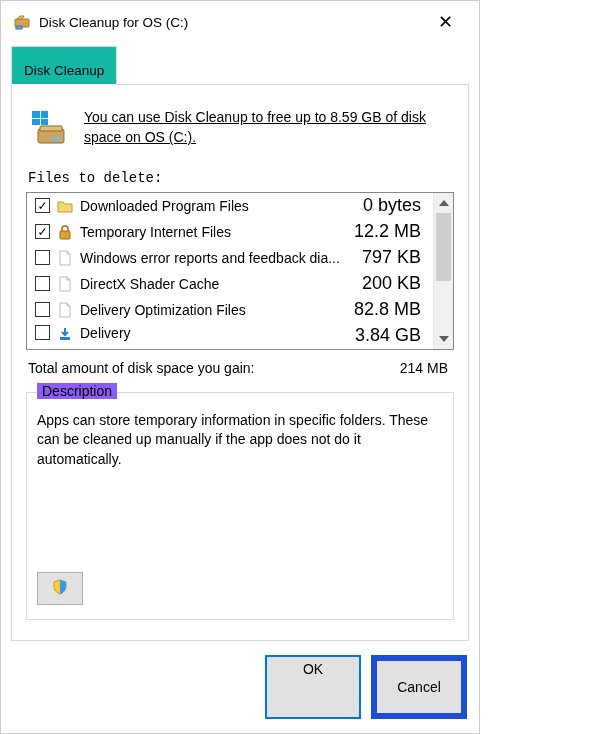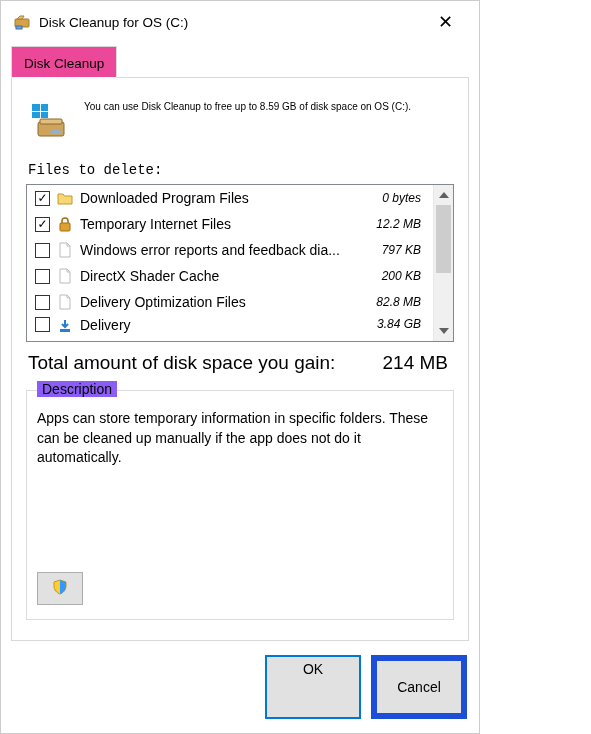--- a/index.html
+++ b/index.html
@@ -3,38 +3,38 @@
   <meta charset="utf-8">
   <style>
     * { box-sizing: border-box; margin: 0; padding: 0; }
     body { font-family: 'Segoe UI', Tahoma, sans-serif; font-size: 13px; background: #fff; color: #000; }
     .window { width: 480px; height: 734px; background: #fff; display: flex; flex-direction: column; border: 1px solid #ccc; }
     .titlebar { display: flex; align-items: center; justify-content: space-between; padding: 8px 14px 10px 12px; }
     .titlebar-left { display: flex; align-items: center; gap: 8px; }
     .title-text { font-size: 13.5px; }
     .close-btn { font-size: 18px; line-height: 1; font-weight: 300; padding: 4px 12px; cursor: pointer; }
     .tab-strip { display: flex; margin: 0 10px; position: relative; top: 1px; z-index: 2; }
-    .tab { padding: 9px 12px 6px; border: 1px solid #d9d9d9; border-bottom: 1px solid #fff; background: #ec4899; font-size: 13.5px; }
+    .tab { padding: 16px 12px 6px; border: 1px solid #d9d9d9; border-bottom: 1px solid #fff; background: #14b8a6; font-size: 13.5px; }
     .tab-panel { border: 1px solid #d9d9d9; margin: 0 10px 14px; padding: 16px 14px 20px; display: flex; flex-direction: column; flex: 1; }
     .intro { display: flex; gap: 14px; padding: 6px 4px 20px; }
-    .intro-text { font-size: 10px; line-height: 1.45; }
+    .intro-text { font-size: 14px; line-height: 1.45; text-decoration: underline; }
     .section-label { font-size: 14px; padding: 2px 0 6px 2px; font-family: Liberation Mono, monospace; }
     .file-list-wrap { border: 1px solid #828790; display: flex; height: 158px; }
     .file-list { flex: 1; overflow: hidden; }
     .file-row { display: flex; align-items: center; padding: 2px 6px 2px 8px; height: 26px; gap: 6px; }
     .file-row.last { height: 22px; overflow: hidden; align-items: flex-start; padding-top: 2px;}
     .cb { width: 15px; height: 15px; border: 1px solid #333; flex-shrink: 0; display: flex; align-items: center; justify-content: center; font-size: 12px; line-height: 1; }
     .file-icon { width: 18px; height: 18px; flex-shrink: 0; display: flex; align-items: center; justify-content: center; }
     .file-name { flex: 1; font-size: 14px; white-space: nowrap; overflow: hidden; text-overflow: ellipsis; }
-    .file-size { font-size: 12px; padding-right: 6px; min-width: 70px; text-align: right; font-style: italic; }
+    .file-size { font-size: 18px; padding-right: 6px; min-width: 70px; text-align: right; }
     .scrollbar { width: 20px; background: #f0f0f0; display: flex; flex-direction: column; border-left: 1px solid #e8e8e8; }
     .sb-arrow { height: 20px; display: flex; align-items: center; justify-content: center; font-size: 10px; color: #555; cursor: pointer; }
     .sb-track { flex: 1; position: relative; }
     .sb-thumb { position: absolute; top: 0; left: 2px; right: 2px; height: 68px; background: #cdcdcd; }
-    .total-row { display: flex; justify-content: space-between; padding: 10px 6px 16px 2px; font-size: 19px; }
+    .total-row { display: flex; justify-content: space-between; padding: 10px 6px 16px 2px; font-size: 14px; }
     .description-group { border: 1px solid #dcdcdc; position: relative; padding: 18px 10px 14px; flex: 1; display: flex; flex-direction: column; }
     .description-legend { position: absolute; top: -10px; left: 10px; background: #8b5cf6; padding: 0 5px; font-size: 14px; }
     .description-text { font-size: 14px; line-height: 1.4; flex: 1; }
     .cleanup-btn { margin-top: 14px; align-self: flex-start; border: 1px solid #adadad; background: #e1e1e1; padding: 6px 14px; font-size: 14px; display: flex; align-items: center; gap: 6px; cursor: pointer; }
     .dialog-buttons { display: flex; justify-content: flex-end; gap: 10px; padding: 0 12px 14px; }
     .dlg-btn { min-width: 96px; padding: 18px 0; font-size: 14px; border: 6px solid #1d4ed8; background: #e1e1e1; cursor: pointer; text-align: center; }
     .dlg-btn.primary { border: 2px solid #0078d7; padding: 4px 2px; }
     .svg-icon { display: block; }
   </style>
 </head>

